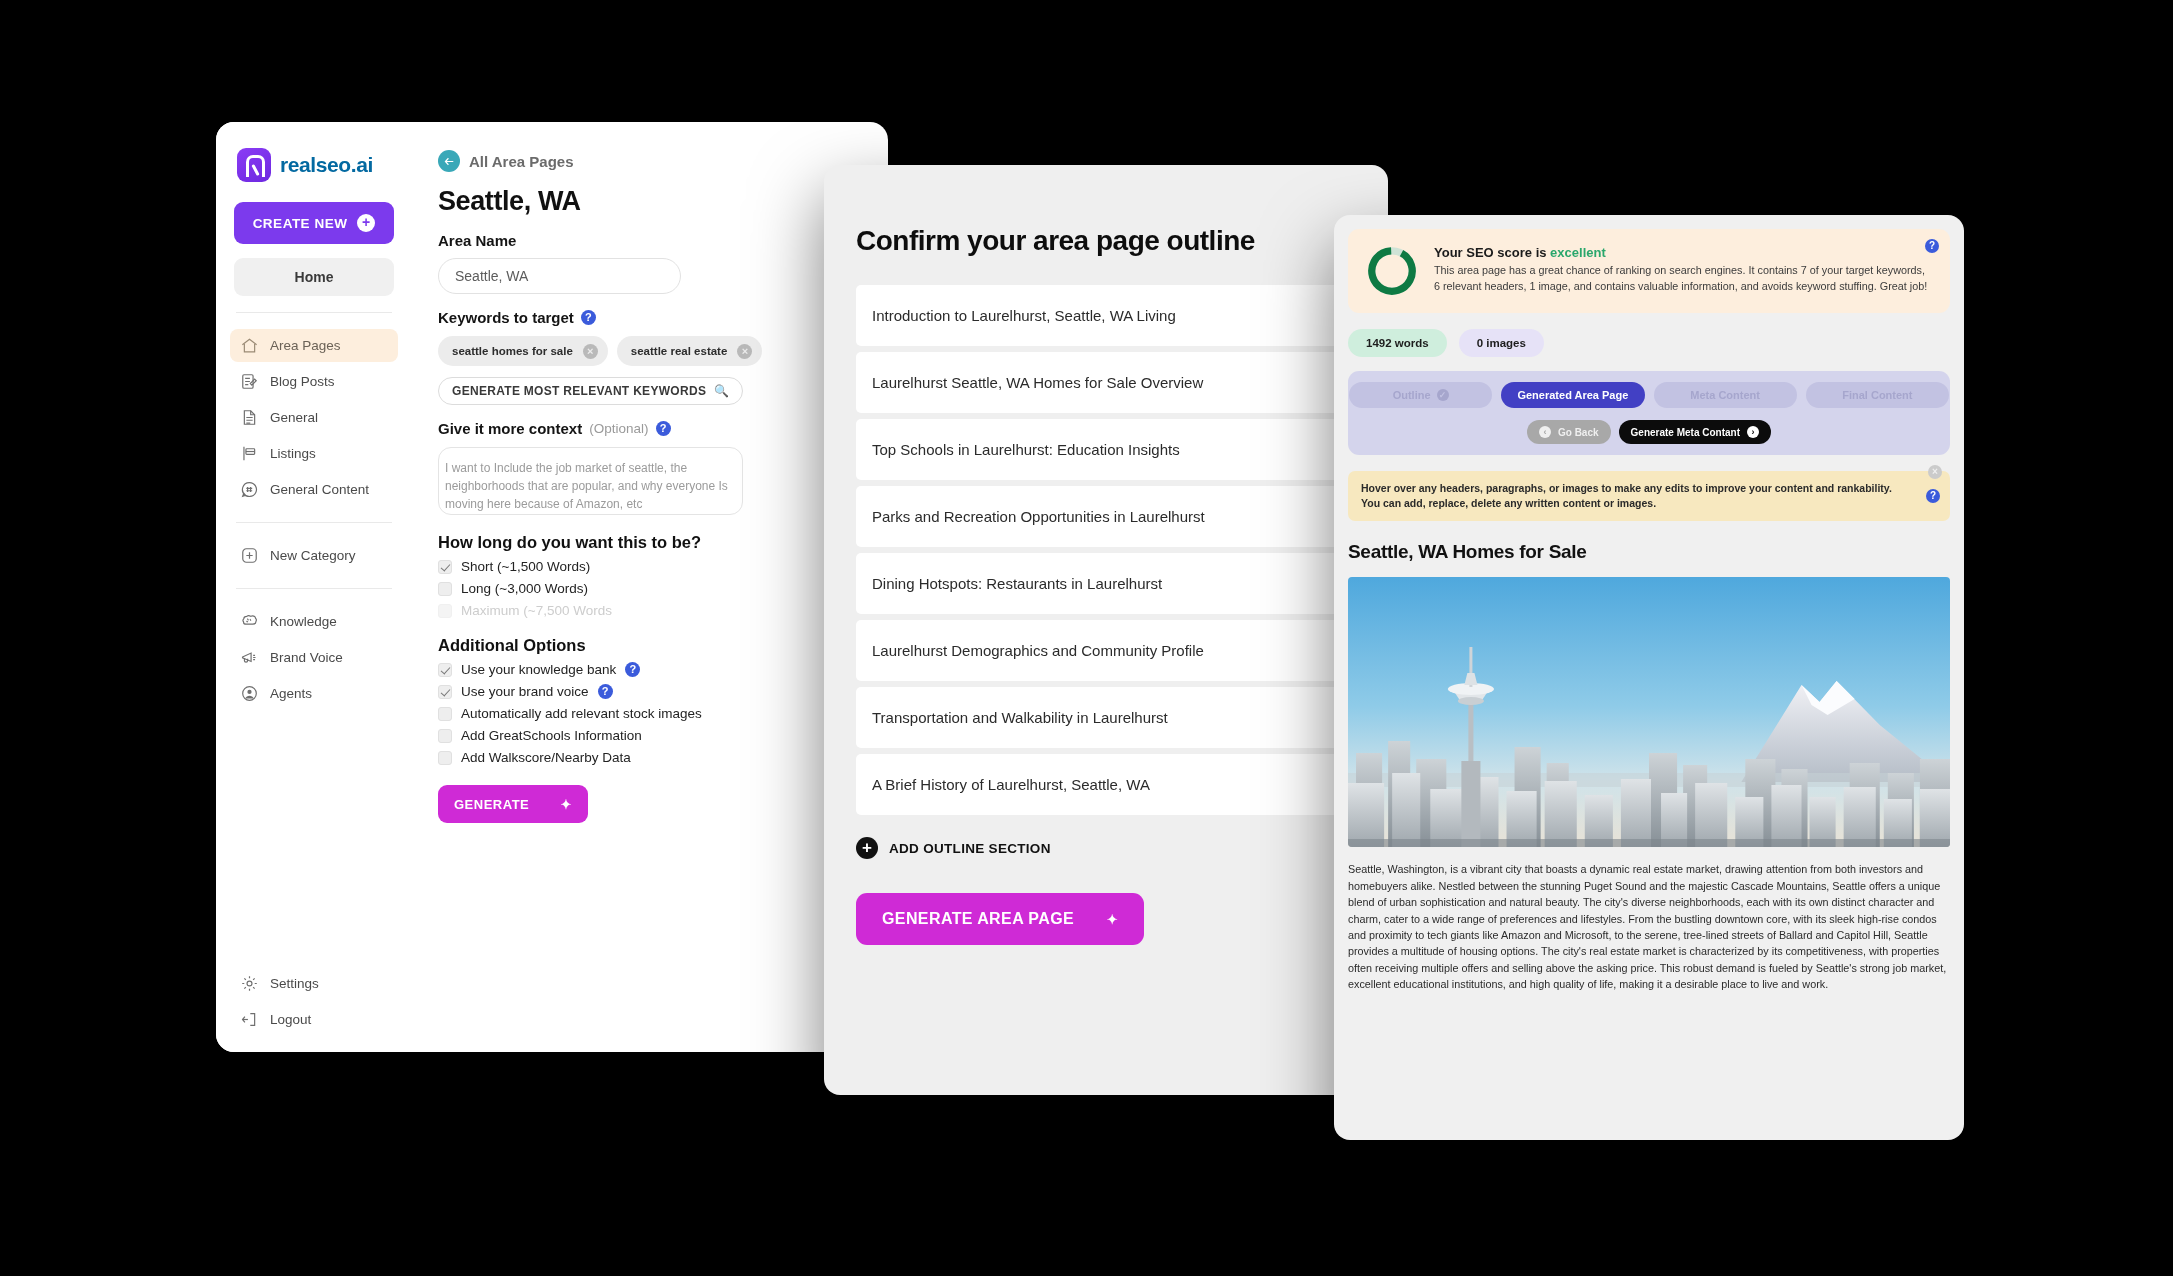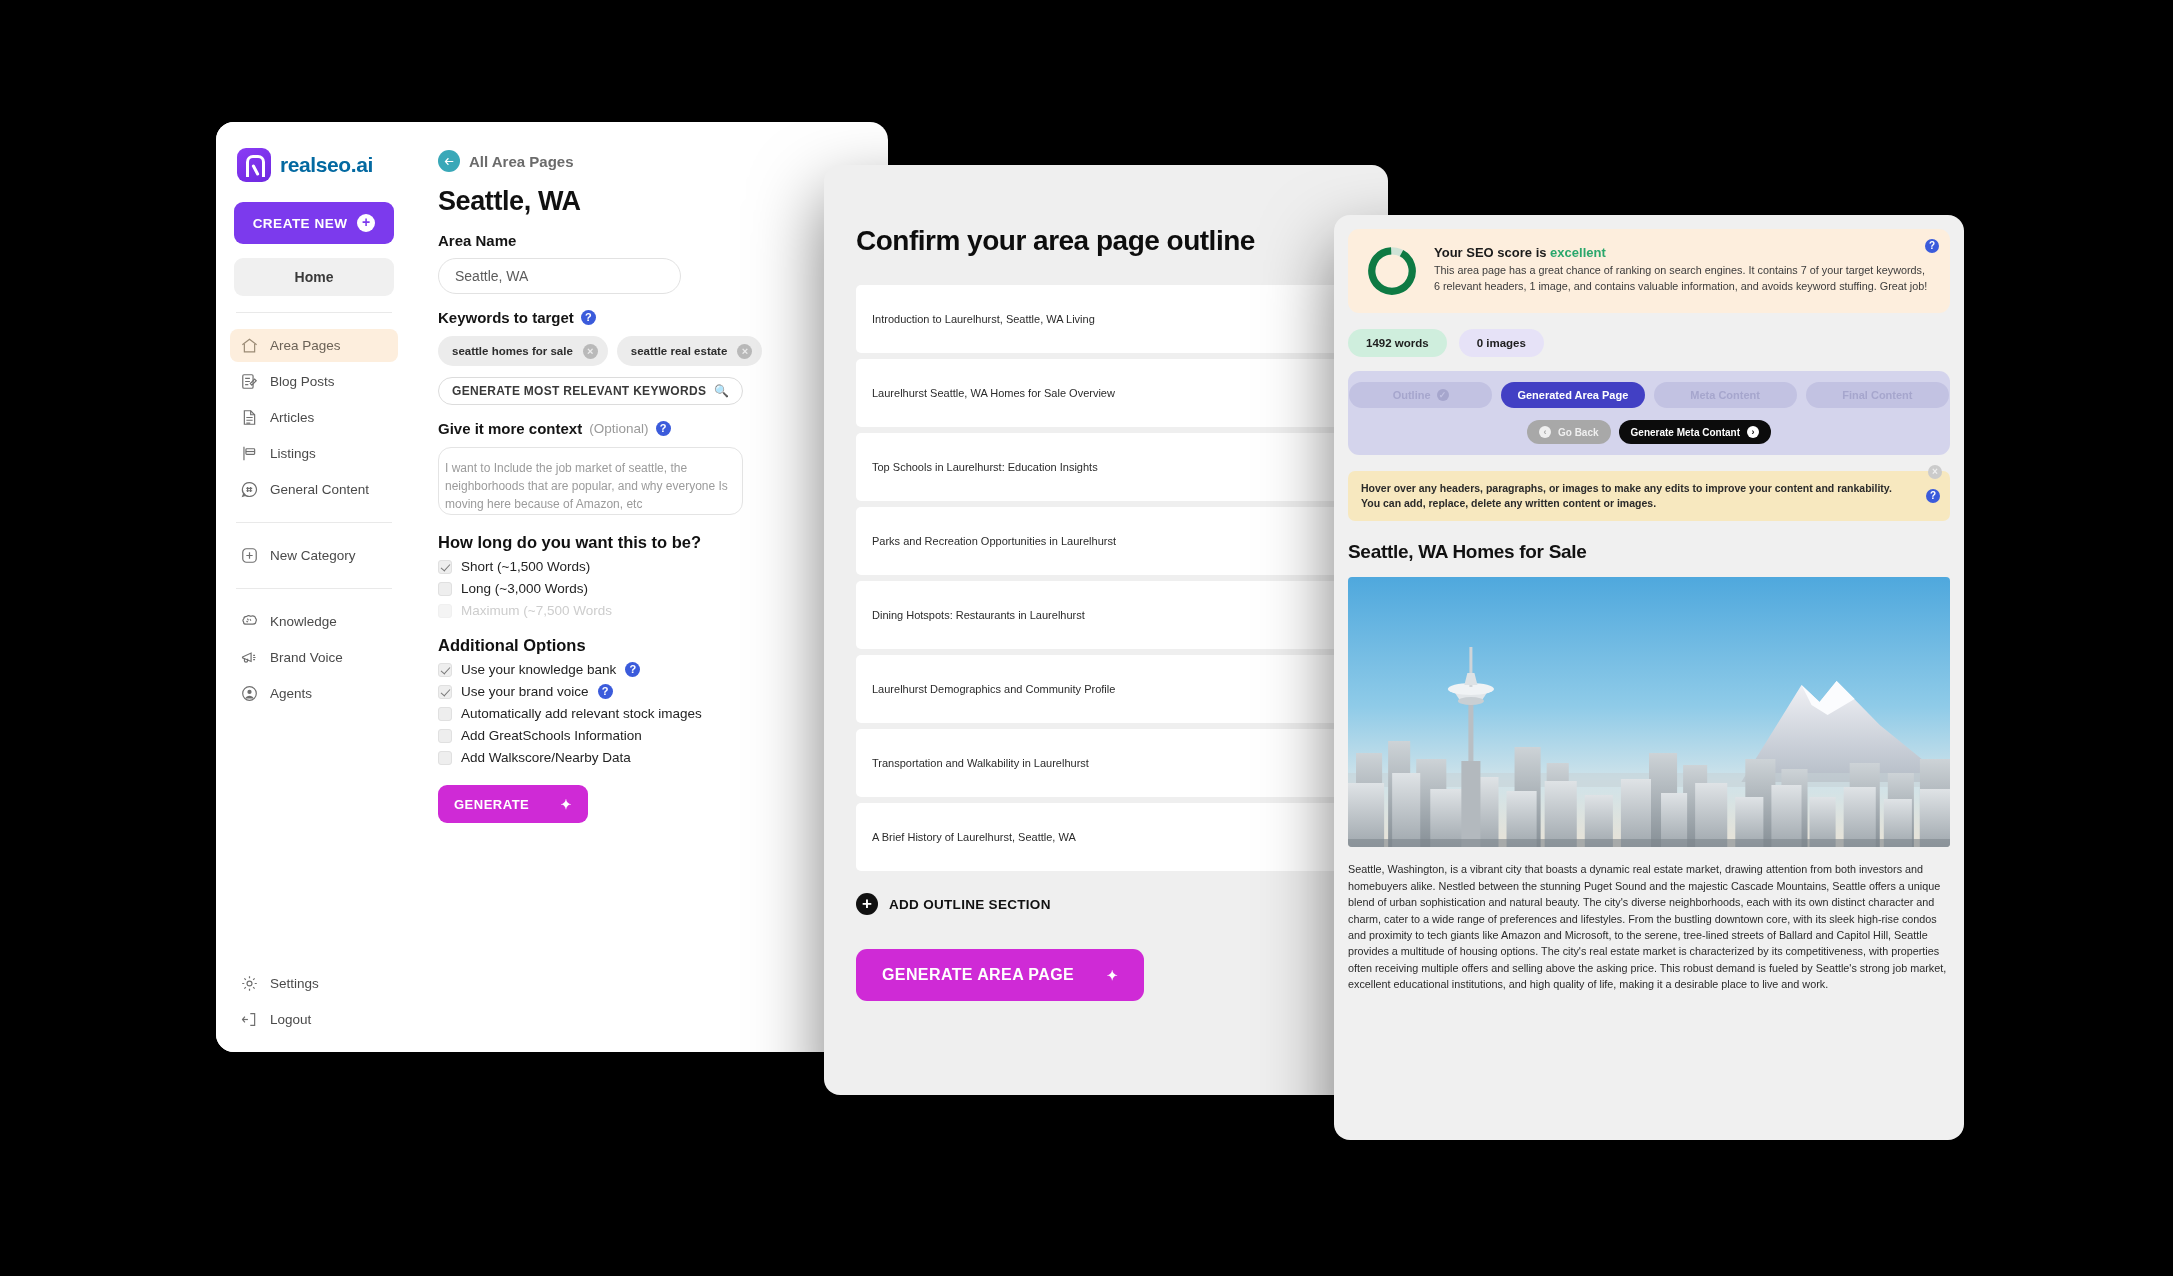--- a/index.html
+++ b/index.html
@@ -141,22 +141,22 @@
   
   .win-outline {
     position: absolute; left: 824px; top: 165px; width: 564px; height: 930px;
     background: #efefef; border-radius: 16px;
     box-shadow: 0 30px 70px rgba(0,0,0,0.5);
     padding: 60px 32px 0 32px; overflow: hidden;
   }
   .outline-title { font-size: 28px; font-weight: 700; color: #0d0d0d; letter-spacing: -0.5px; }
   .outline-list { margin-top: 28px; display: flex; flex-direction: column; gap: 6px; }
   .outline-item {
-    background: #fff; border-radius: 5px; height: 68px; display: flex; align-items: center;
-    padding: 0 16px; font-size: 11px; color: #2b2b2b; cursor: pointer;
+    background: #fff; border-radius: 5px; height: 61px; display: flex; align-items: center;
+    padding: 0 16px; font-size: 15px; color: #2b2b2b; cursor: pointer;
   }
   .add-outline {
     display: flex; align-items: center; gap: 11px; margin-top: 22px; cursor: pointer;
   }
   .add-circ {
     width: 22px; height: 22px; border-radius: 50%; background: #111; color: #fff;
     font-size: 17px; font-weight: 700; line-height: 21px; text-align: center; flex: 0 0 22px;
   }
   .add-label { font-size: 13.5px; font-weight: 700; color: #111; letter-spacing: 0.3px; }
   .btn-gen-area {
@@ -290,21 +290,21 @@
           <span>Blog Posts</span>
         </div>
         <div class="nav-item">
           <span class="nav-ico">
             <svg viewBox="0 0 24 24">
                 <path d="M5.5 3.5h8l5 5v12h-13z"></path>
                 <path d="M13.5 3.5v5h5"></path>
                 <path d="M8 12h8M8 15.5h8M8 19h5"></path>
               </svg>
           </span>
-          <span>Articles</span>
+          <span>General</span>
         </div>
         <div class="nav-item">
           <span class="nav-ico">
             <svg viewBox="0 0 24 24">
                 <path d="M5 3.5v17"></path>
                 <rect x="7.5" y="6" width="11" height="7" rx="1"></rect>
                 <path d="M7.5 9.5h11"></path>
               </svg>
           </span>
           <span>Listings</span>

